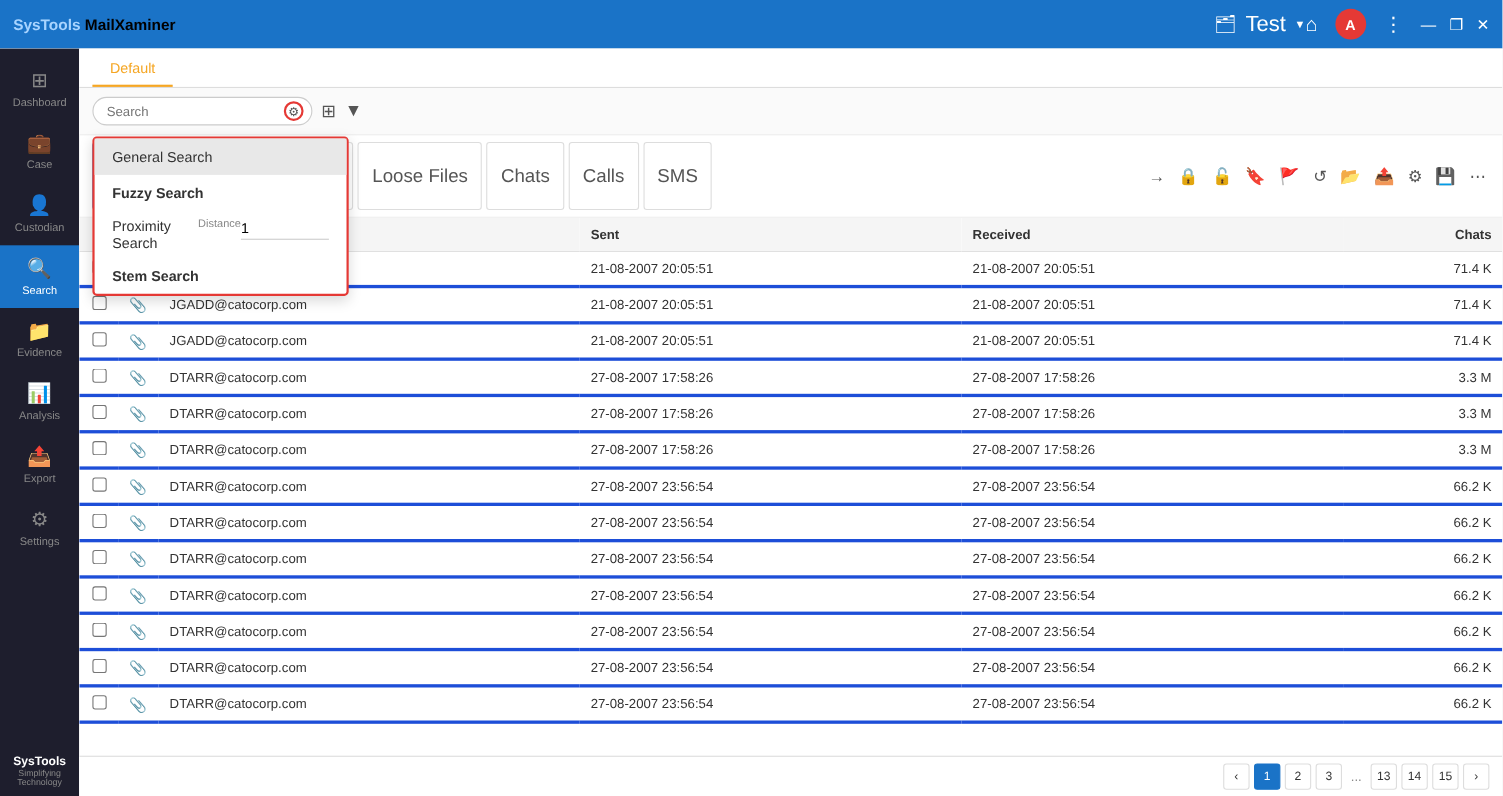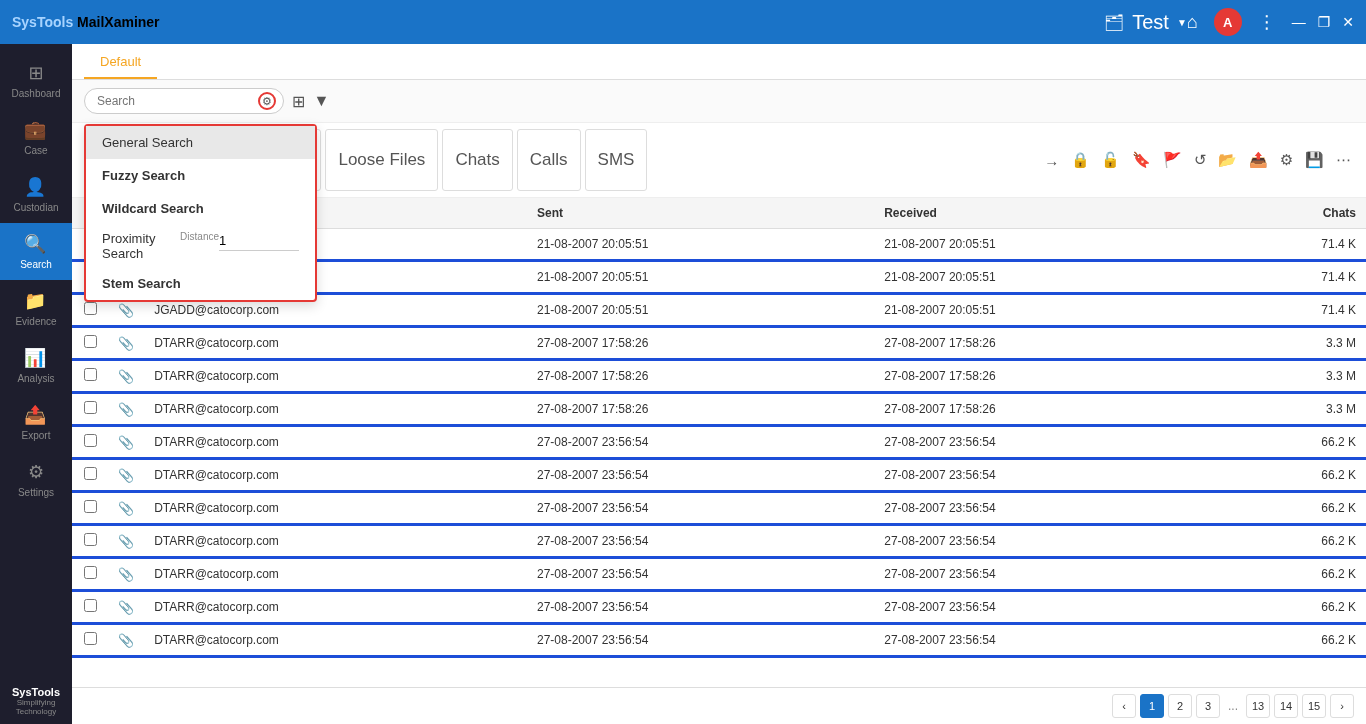--- a/index.html
+++ b/index.html
@@ -313,21 +313,20 @@
       <div class="search-wrapper">
         <input class="search-input-box" type="text" placeholder="Search" style="">
         <div class="search-gear">⚙</div>
       </div>
       <span class="layout-icon">⊞</span>
       <span class="filter-icon">▼</span>
 
       <div class="search-dropdown">
         <div class="dropdown-item selected">General Search</div>
         <div class="dropdown-item">Fuzzy Search</div>
-        <div class="dropdown-item">Wildcard Search</div>
         <div class="proximity-row">
           <span class="proximity-label">Proximity Search</span>
           <div class="proximity-right">
             <span class="distance-label">Distance</span>
             <input class="distance-input" type="text" value="1" style="">
           </div>
         </div>
         <div class="dropdown-item">Stem Search</div>
       </div>
     </div>

